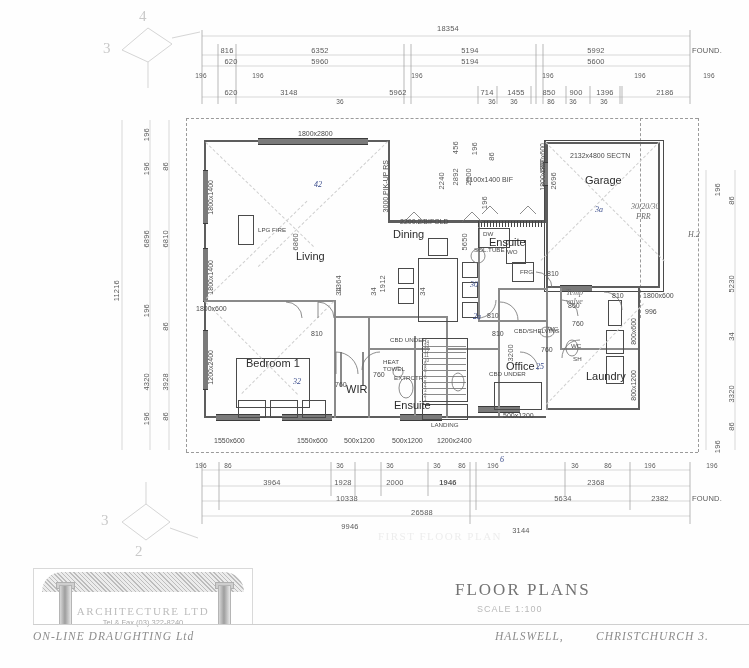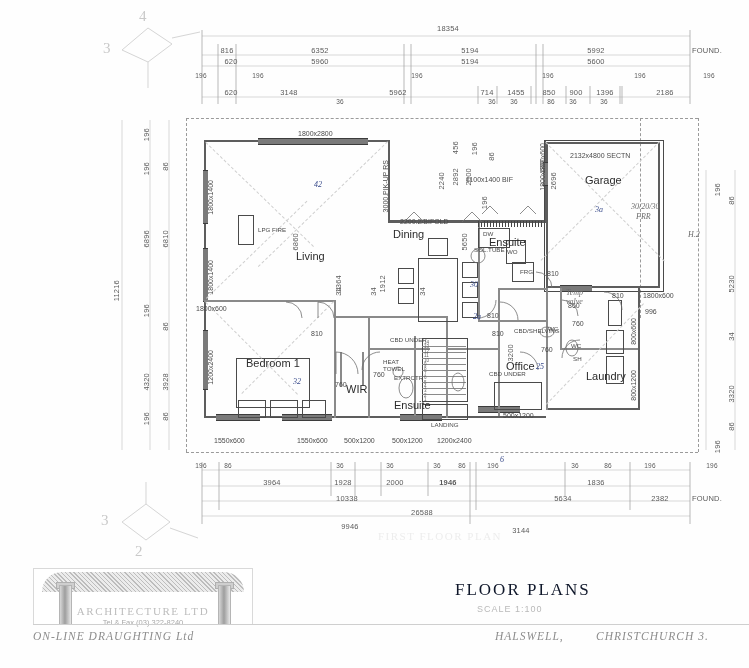--- a/index.html
+++ b/index.html
@@ -55,21 +55,21 @@
      font-family:"Liberation Serif",serif;font-size:11px;letter-spacing:1.6px;
      color:#bdbdbd;}
   .logo .t3{position:absolute;left:0;top:49px;width:218px;text-align:center;
      font-size:7.5px;color:#a8a8a8;}
   .tbline{position:absolute;left:33px;top:64px;width:716px;
      border-top:1px solid #cfcfcf;height:0;}
   .tb-txt{position:absolute;font-family:"Liberation Serif",serif;font-style:italic;
      font-size:11.5px;color:#8d8d8d;letter-spacing:1px;white-space:nowrap;}
   .fp-title{position:absolute;left:455px;top:580px;
      font-family:"Liberation Serif",serif;font-size:17px;letter-spacing:2px;
-     color:#0f172a;}
+     color:#737373;}
   .fp-scale{position:absolute;left:477px;top:604px;font-size:9px;
      letter-spacing:1px;color:#b9b9b9;}
   .plan-caption{position:absolute;left:378px;top:530px;font-size:11px;
      letter-spacing:1.5px;color:#ededed;font-family:"Liberation Serif",serif;}
 </style>
 </head>
 <body>
 
 <div id="sheet">
 
@@ -409,21 +409,21 @@
       <div class="abs dim sm" style="left: 493px; top: 462px; transform: translateX(-50%);">196</div>
       <div class="abs dim sm" style="left: 575px; top: 462px; transform: translateX(-50%);">36</div>
       <div class="abs dim sm" style="left: 608px; top: 462px; transform: translateX(-50%);">86</div>
       <div class="abs dim sm" style="left: 650px; top: 462px; transform: translateX(-50%);">196</div>
       <div class="abs dim sm" style="left: 712px; top: 462px; transform: translateX(-50%);">196</div>
       <div class="abs dim" style="left: 272px; top: 478px; transform: translateX(-50%);">3964</div>
       <div class="abs dim" style="left: 343px; top: 478px; transform: translateX(-50%);">1928</div>
       <div class="abs dim" style="left: 395px; top: 478px; transform: translateX(-50%);">2000</div>
       <div class="abs dim" style="left: 448px; top: 478px; transform: translateX(-50%); font-weight: bold;">1946</div>
       <div class="abs dim" style="left: 521px; top: 478px; transform: translateX(-50%); margin-top: 48px;">3144</div>
-      <div class="abs dim" style="left: 596px; top: 478px; transform: translateX(-50%);">1836</div>
+      <div class="abs dim" style="left: 596px; top: 478px; transform: translateX(-50%);">2368</div>
       <div class="abs dim" style="left: 347px; top: 494px; transform: translateX(-50%);">10338</div>
       <div class="abs dim" style="left: 563px; top: 494px; transform: translateX(-50%);">5634</div>
       <div class="abs dim" style="left: 660px; top: 494px; transform: translateX(-50%); text-align: center;">2382</div>
       <div class="abs dim" style="left: 707px; top: 494px; transform: translateX(-50%);">FOUND.</div>
       <div class="abs dim" style="left: 422px; top: 508px; transform: translateX(-50%);">26588</div>
       <div class="abs dim" style="left: 350px; top: 522px; transform: translateX(-50%);">9946</div>
     </div>
   <div id="annot-layer">
       <div class="abs hand" style="left: 688px; top: 230px;">H.2</div>
       <div class="abs hand" style="left: 631px; top: 202px;">30/20/30</div>

